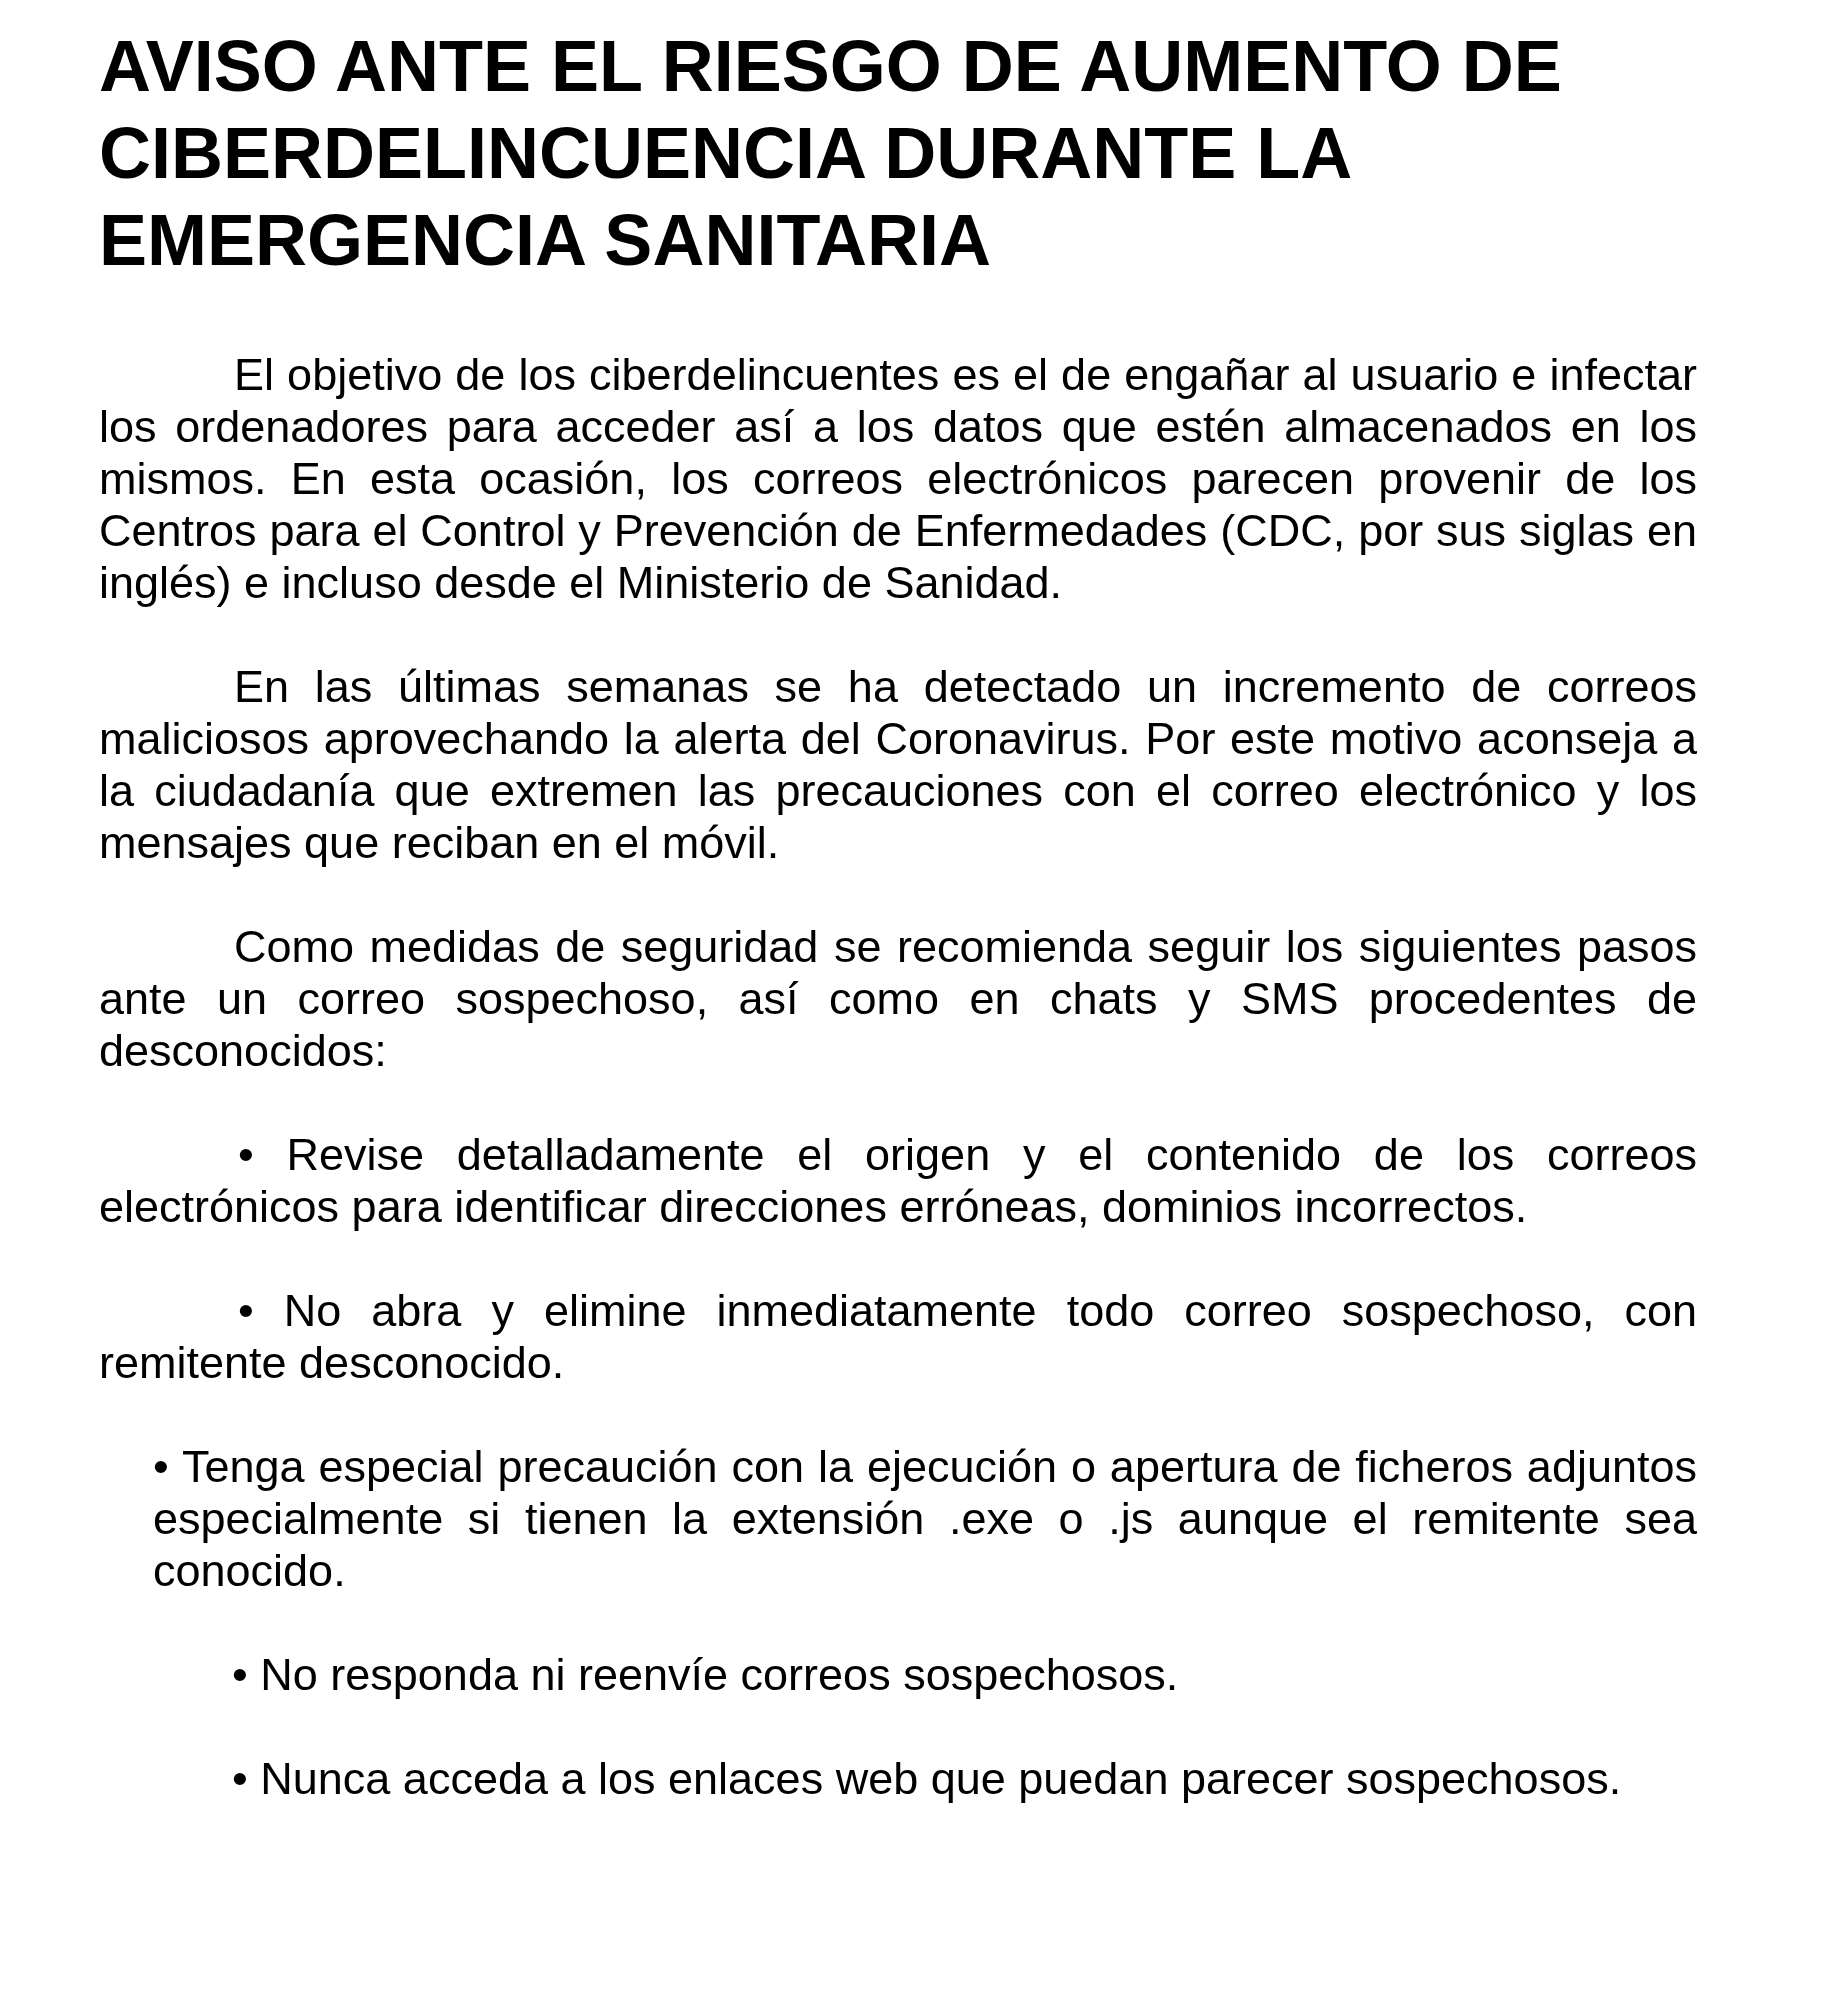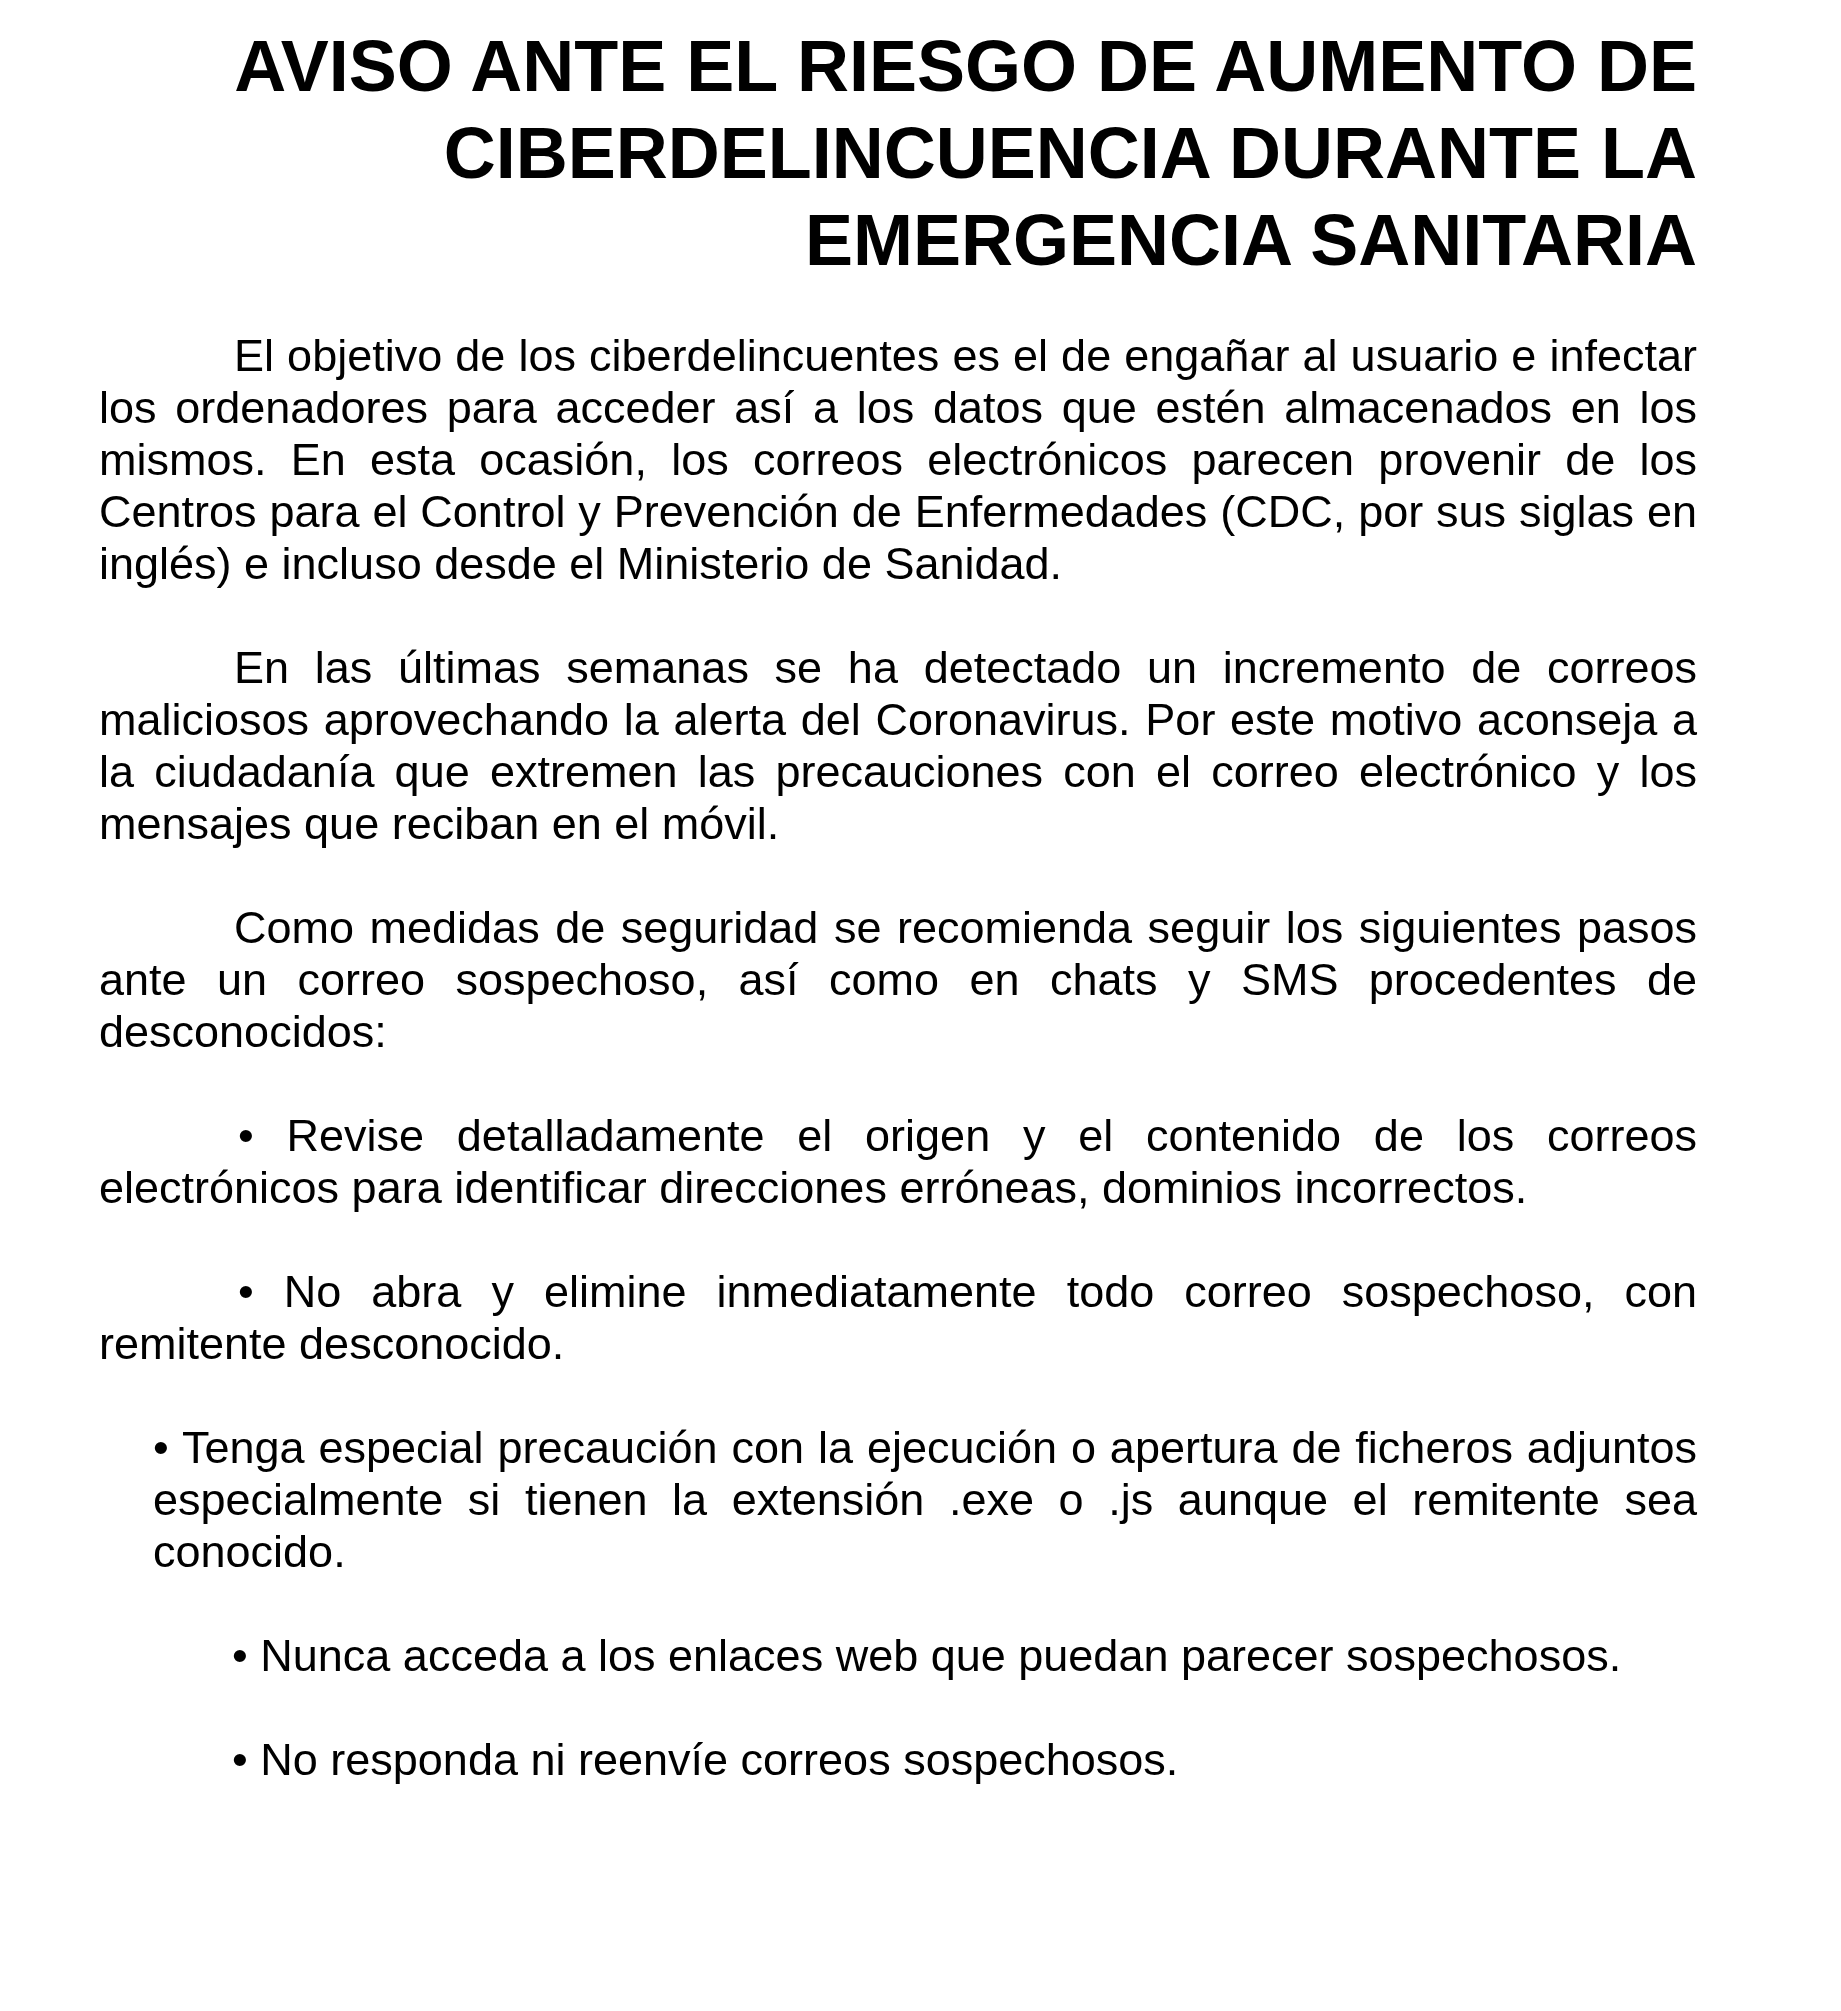--- a/index.html
+++ b/index.html
@@ -16,22 +16,22 @@
   }
   .page {
     padding-top: 22.5px;
     padding-left: 99px;
     width: 1598px;
   }
   .doc-title {
     font-size: 72px;
     font-weight: bold;
     line-height: 87px;
-    text-align: right;
-    margin: 0 0 46px 0;
+    text-align: left;
+    margin: 0 0 65px 0;
   }
   .para {
     font-size: 45px;
     line-height: 52px;
     text-align: justify;
     text-align-last: left;
     text-indent: 135px;
     margin: 0 0 52px 0;
     hyphens: none;
     -webkit-hyphens: none;
@@ -64,18 +64,18 @@
   <p class="para">En las últimas semanas se ha detectado un incremento de correos maliciosos aprovechando la alerta del Coronavirus. Por este motivo aconseja a la ciudadanía que extremen las precauciones con el correo electrónico y los mensajes que reciban en el móvil.</p>
 
   <p class="para">Como medidas de seguridad se recomienda seguir los siguientes pasos ante un correo sospechoso, así como en chats y SMS procedentes de desconocidos:</p>
 
   <p class="para bullet-firstline"><span class="bullet-glyph">•</span> <span>Revise detalladamente el origen y el contenido de los correos electrónicos para identificar direcciones erróneas, dominios incorrectos.</span></p>
 
   <p class="para bullet-firstline"><span class="bullet-glyph">•</span> <span>No abra y elimine inmediatamente todo correo sospechoso, con remitente desconocido.</span></p>
 
   <p class="para bullet-hanging"><span class="bullet-glyph">•</span> <span>Tenga especial precaución con la ejecución o apertura de ficheros adjuntos especialmente si tienen la extensión .exe o .js aunque el remitente sea conocido.</span></p>
 
+  <p class="para bullet-single"><span class="bullet-glyph">•</span> <span>No responda ni reenvíe correos sospechosos.</span></p>
+
   <p class="para bullet-single"><span class="bullet-glyph">•</span> <span>Nunca acceda a los enlaces web que puedan parecer sospechosos.</span></p>
-
-  <p class="para bullet-single"><span class="bullet-glyph">•</span> <span>No responda ni reenvíe correos sospechosos.</span></p>
 
 </div>
 
 
 </body></html>

